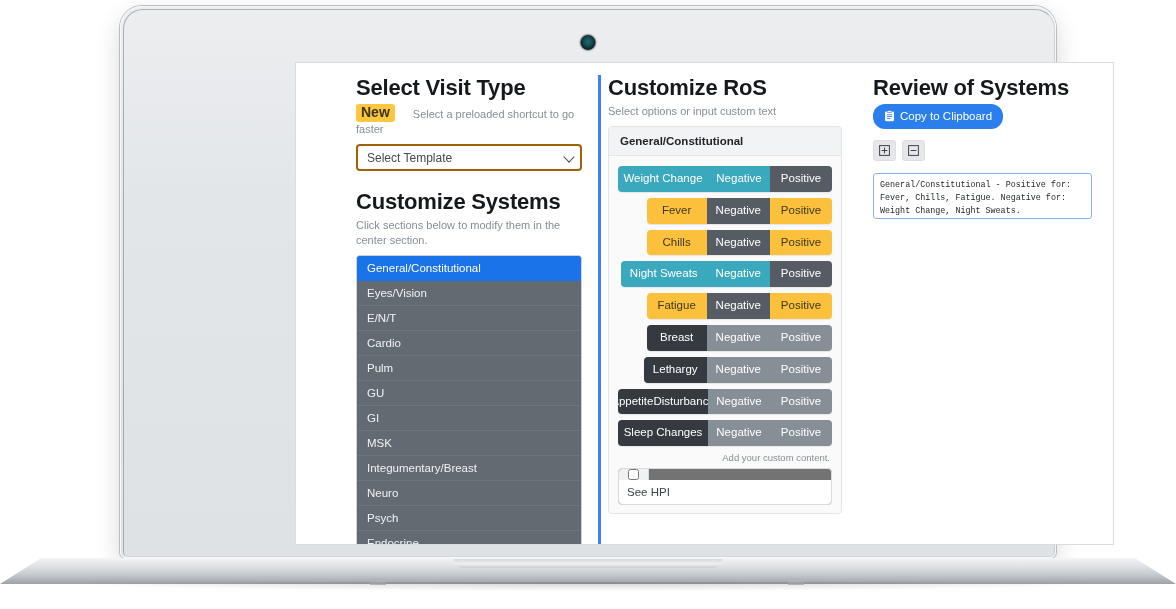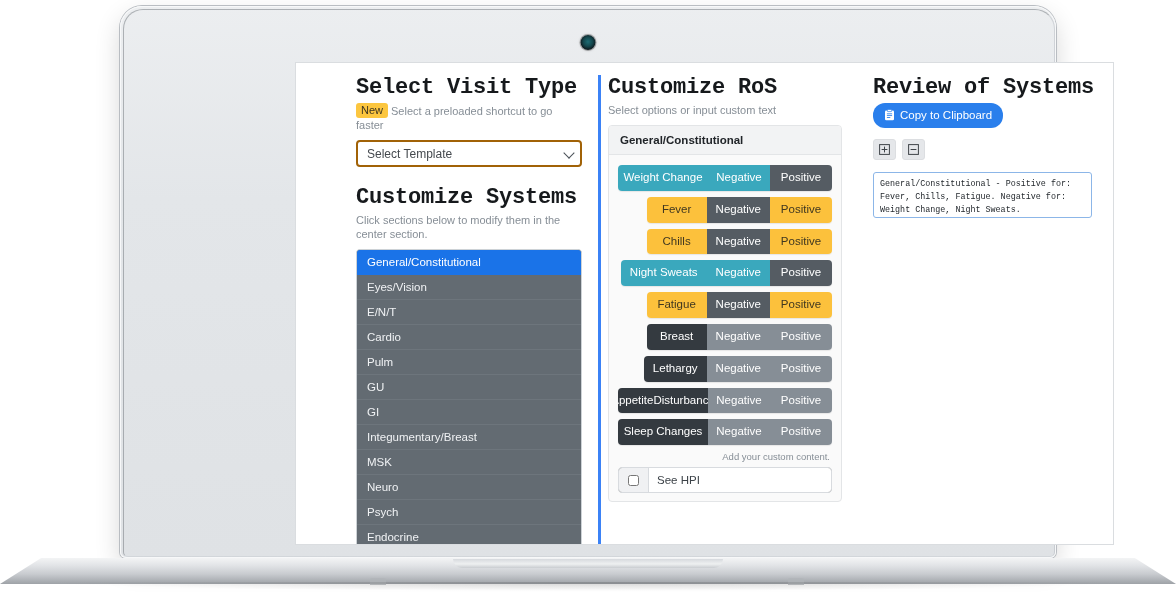--- a/index.html
+++ b/index.html
@@ -149,37 +149,36 @@
     flex: 1;
     padding: 0 18px 0 23px;
   }
 
   h1.sec-title {
     font-size: 22px;
     font-weight: bold;
     color: #16191c;
     margin: 0 0 3px 0;
     letter-spacing: -0.2px;
-    font-family: Liberation Mono, monospace;
   }
   .sec-sub {
     font-size: 11px;
     color: #868e96;
     line-height: 1.28;
     margin: 0 0 8px 0;
   }
   .badge-new {
     display: inline-block;
     background: #fcc63f;
     color: #3d3420;
-    font-size: 11px;
-    font-weight: normal;
+    font-size: 14px;
+    font-weight: bold;
     padding: 1px 5px 2px;
     border-radius: 3px;
-    margin-right: 3px;
+    margin-right: 18px;
     vertical-align: 1px;
     line-height: 1.1;
   }
 
   
   .select-wrap {
     position: relative;
     margin-bottom: 18px;
   }
   select.template-select {
@@ -302,20 +301,21 @@
     font-size: 9.5px;
     color: #868e96;
     margin: 2px 2px 5px 0;
   }
   .hpi-group {
     display: flex;
     border: 1px solid #d8dbdf;
     border-radius: 4px;
     overflow: hidden;
     background: #737373;
+    flex-direction: column;
   }
   .hpi-check {
     width: 29px;
     background: #f0f1f3;
     border-right: 1px solid #d8dbdf;
     display: flex;
     align-items: center;
     justify-content: center;
   }
   .hpi-check input { margin: 0; width: 11px; height: 11px; cursor: pointer; }
@@ -409,22 +409,22 @@
           <p class="sec-sub">Click sections below to modify them in the center section.</p>
 
           <div class="system-list" id="system-list">
               <div class="system-item active">General/Constitutional</div>
               <div class="system-item">Eyes/Vision</div>
               <div class="system-item">E/N/T</div>
               <div class="system-item">Cardio</div>
               <div class="system-item">Pulm</div>
               <div class="system-item">GU</div>
               <div class="system-item">GI</div>
+              <div class="system-item">MSK</div>
               <div class="system-item">Integumentary/Breast</div>
-              <div class="system-item">MSK</div>
               <div class="system-item">Neuro</div>
               <div class="system-item">Psych</div>
               <div class="system-item">Endocrine</div>
               <div class="system-item">Heme/Lymph</div>
             </div>
         </div>
 
         <div class="col col-mid">
           <h1 class="sec-title">Customize RoS</h1>
           <p class="sec-sub">Select options or input custom text</p>

